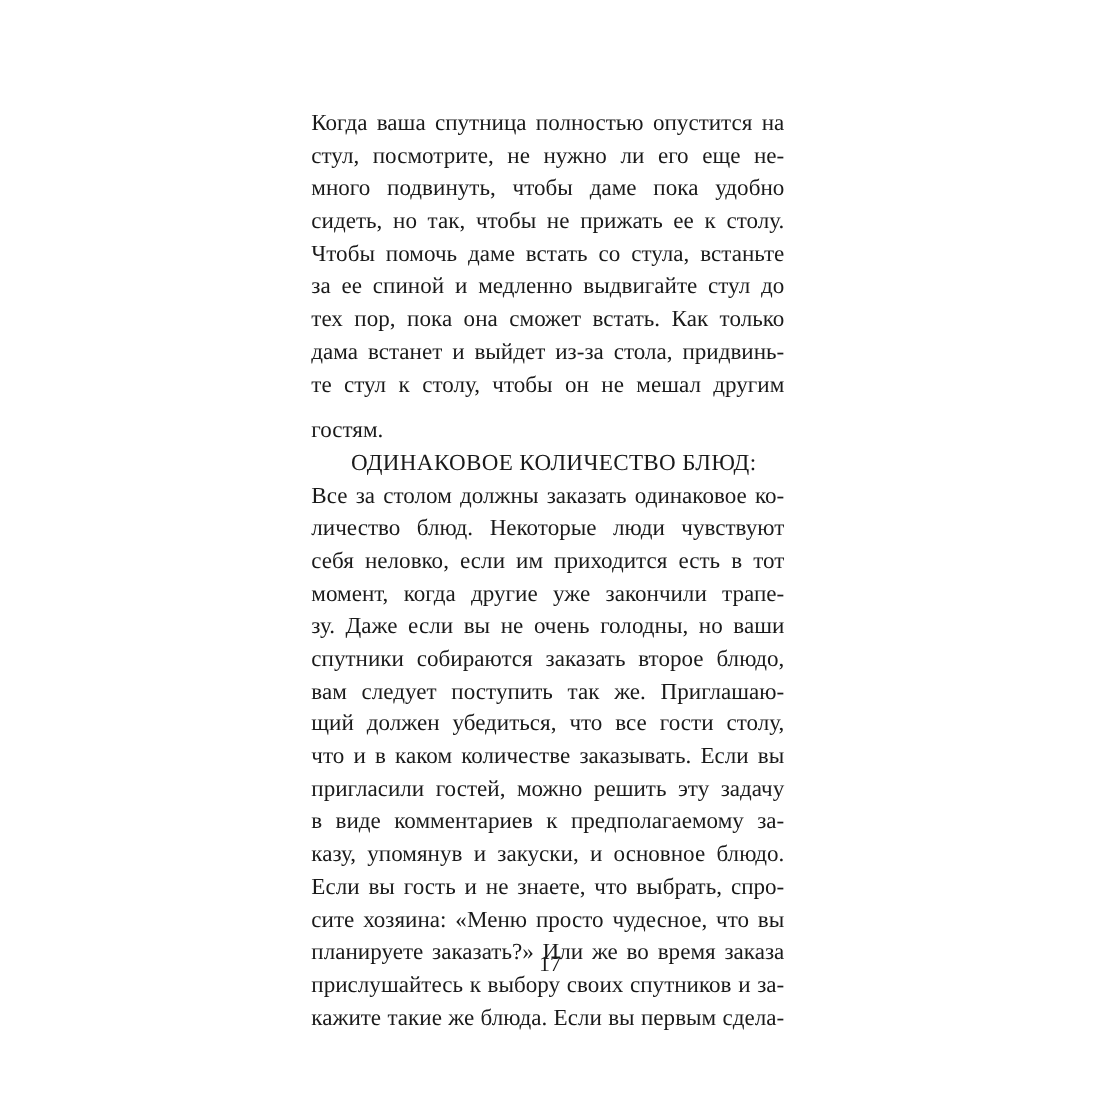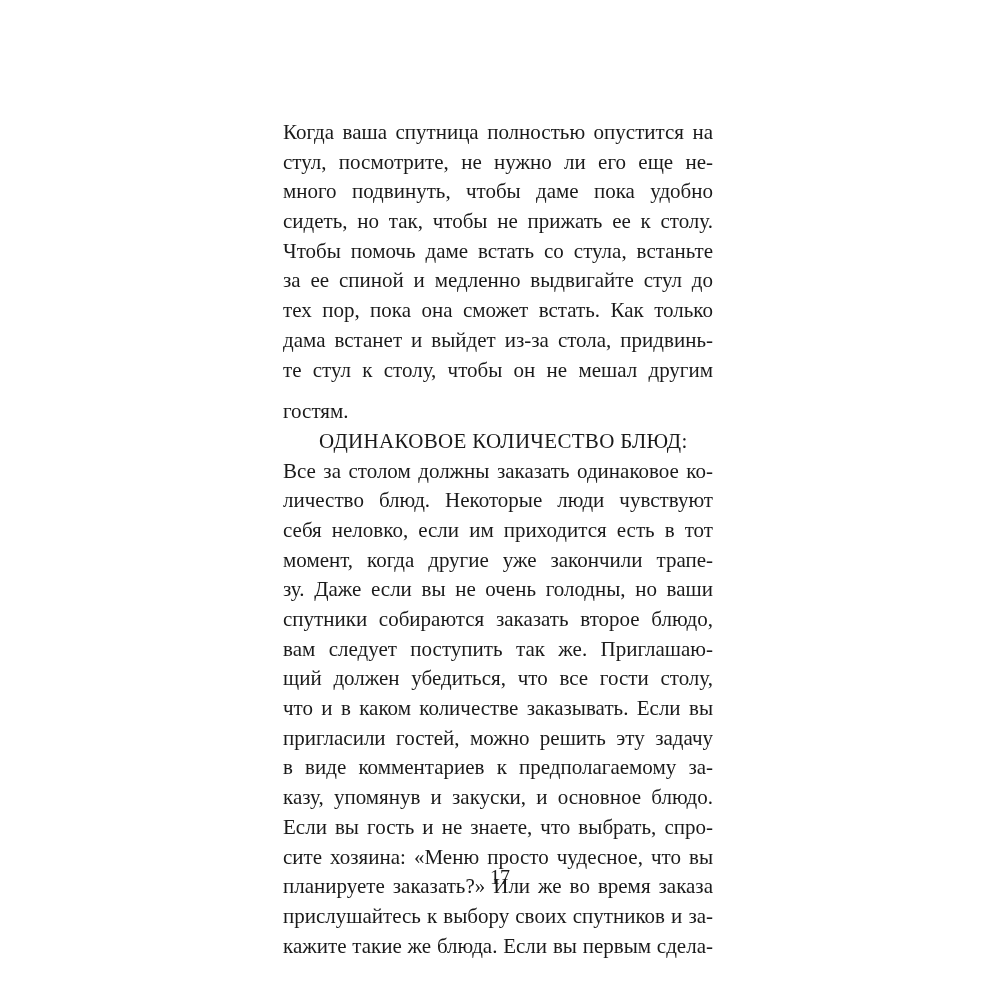--- a/index.html
+++ b/index.html
@@ -15,21 +15,21 @@
     }
     .page {
       position: absolute;
       left: 0; top: 0;
       width: 1000px; height: 1000px;
       background: #ffffff;
     }
     .text-block {
       position: absolute;
       left: 283px;
-      top: 118px;
+      top: 97px;
       width: 430px;
       font-family: "Liberation Serif", "DejaVu Serif", serif;
       font-size: 21px;
       line-height: 29.7px;
       color: #1a1a1a;
     }
     .line {
       display: block;
       white-space: nowrap;
       text-align: justify;

